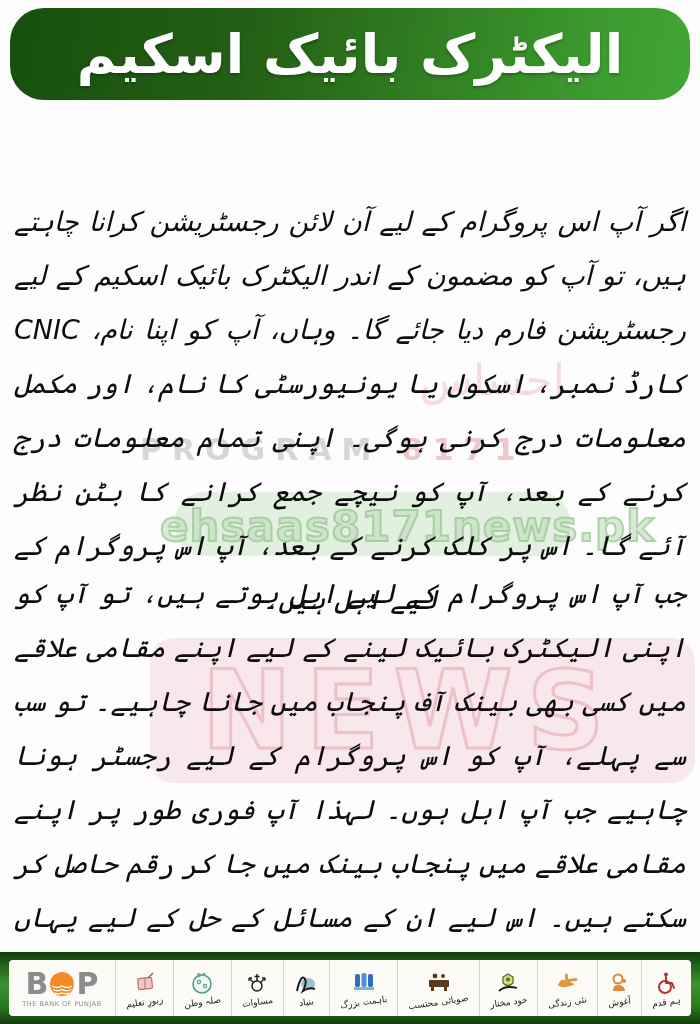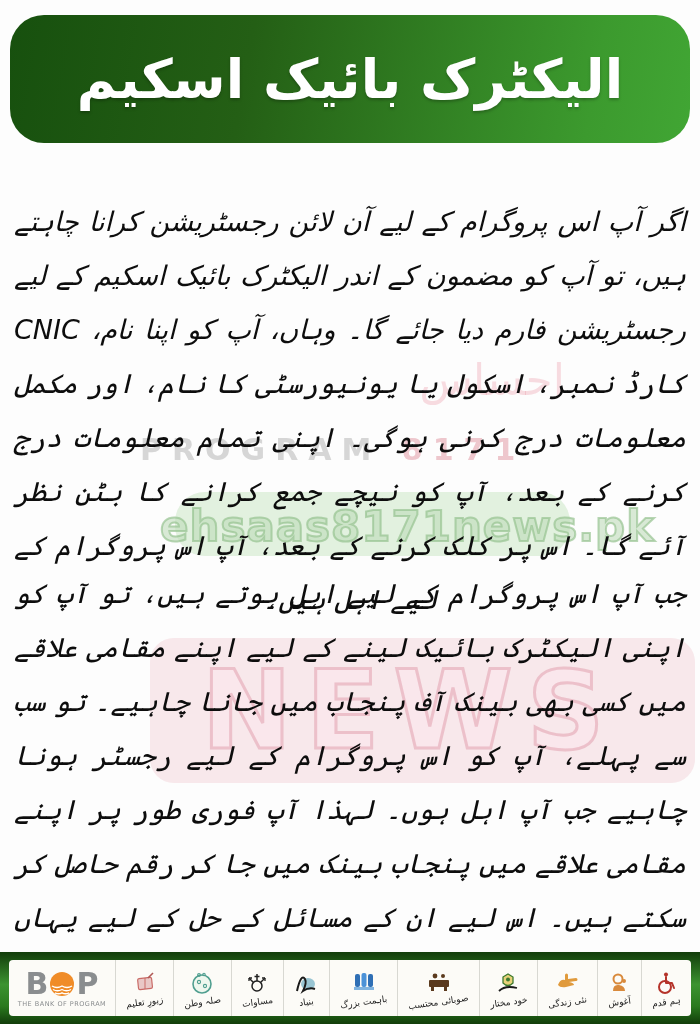--- a/index.html
+++ b/index.html
@@ -3,26 +3,25 @@
 <meta charset="utf-8">
 <style>
   html,body{margin:0;padding:0;}
   body{
     width:700px;height:1024px;position:relative;overflow:hidden;
     background:#fdfdfd;
     font-family:"DejaVu Sans", sans-serif;
   }
   
   .banner{
-    position:absolute;top:8px;left:10px;width:680px;height:128px;
+    position:absolute;top:8px;left:10px;width:680px;height:92px;
     border-radius:34px;
     background:linear-gradient(100deg,#17500e 0%,#245f15 35%,#3c9a2e 85%,#41a634 100%);
     display:flex;align-items:center;justify-content:center;
     z-index:5;
-    margin-top:7px;
   }
   .banner-title{
     color:#ffffff;font-size:54px;font-weight:bold;
     direction:rtl;white-space:nowrap;
     text-shadow:0 2px 3px rgba(0,0,0,.25);
     font-family:"DejaVu Sans", sans-serif;
   }
   
   .wm{position:absolute;z-index:1;pointer-events:none;}
   .wm-calli{
@@ -118,21 +117,21 @@
         <span class="logo-icon">
           <svg width="26" height="26" viewBox="0 0 26 26">
             <circle cx="13" cy="13" r="12" fill="#f08c28"></circle>
             <path d="M3 15 q5 3 10 0 q5 3 10 0" stroke="#fff" stroke-width="1.4" fill="none"></path>
             <path d="M4 18.5 q4.5 2.6 9 0 q4.5 2.6 9 0" stroke="#fff" stroke-width="1.4" fill="none"></path>
             <path d="M6 21.8 q3.5 2 7 0 q3.5 2 7 0" stroke="#fff" stroke-width="1.4" fill="none"></path>
           </svg>
         </span>
         <span class="bop-letter">P</span>
       </div>
-      <div class="bop-sub">THE BANK OF PROGRAM</div>
+      <div class="bop-sub">THE BANK OF PUNJAB</div>
     </div>
 
     <div class="logo-item">
       <span class="logo-icon">
         <svg width="24" height="22" viewBox="0 0 24 22">
           <rect x="5" y="6" width="14" height="11" rx="1.5" fill="#e9c8c6" stroke="#c96a66" stroke-width="1.2" transform="rotate(-6 12 11)"></rect>
           <line x1="12" y1="6" x2="12" y2="17" stroke="#c96a66" stroke-width="1"></line>
           <line x1="15" y1="6" x2="20" y2="1" stroke="#b05a56" stroke-width="1.6"></line>
         </svg>
       </span>

